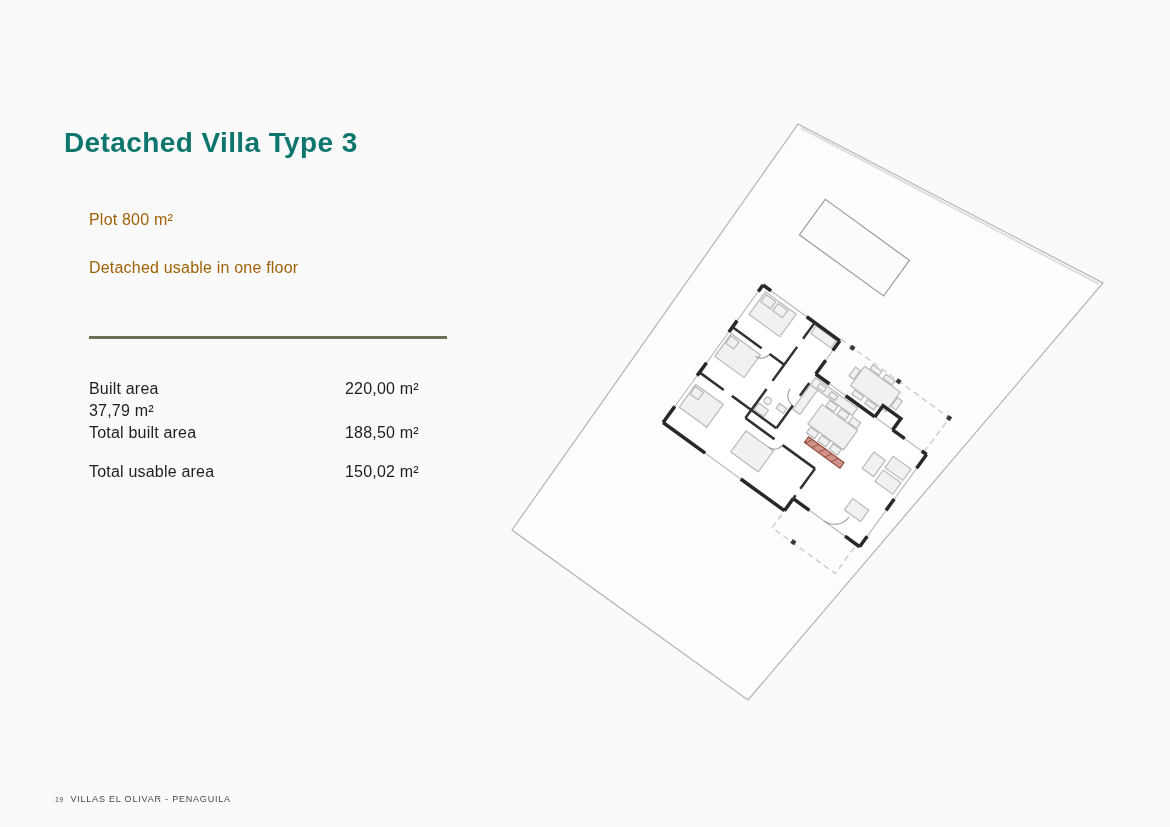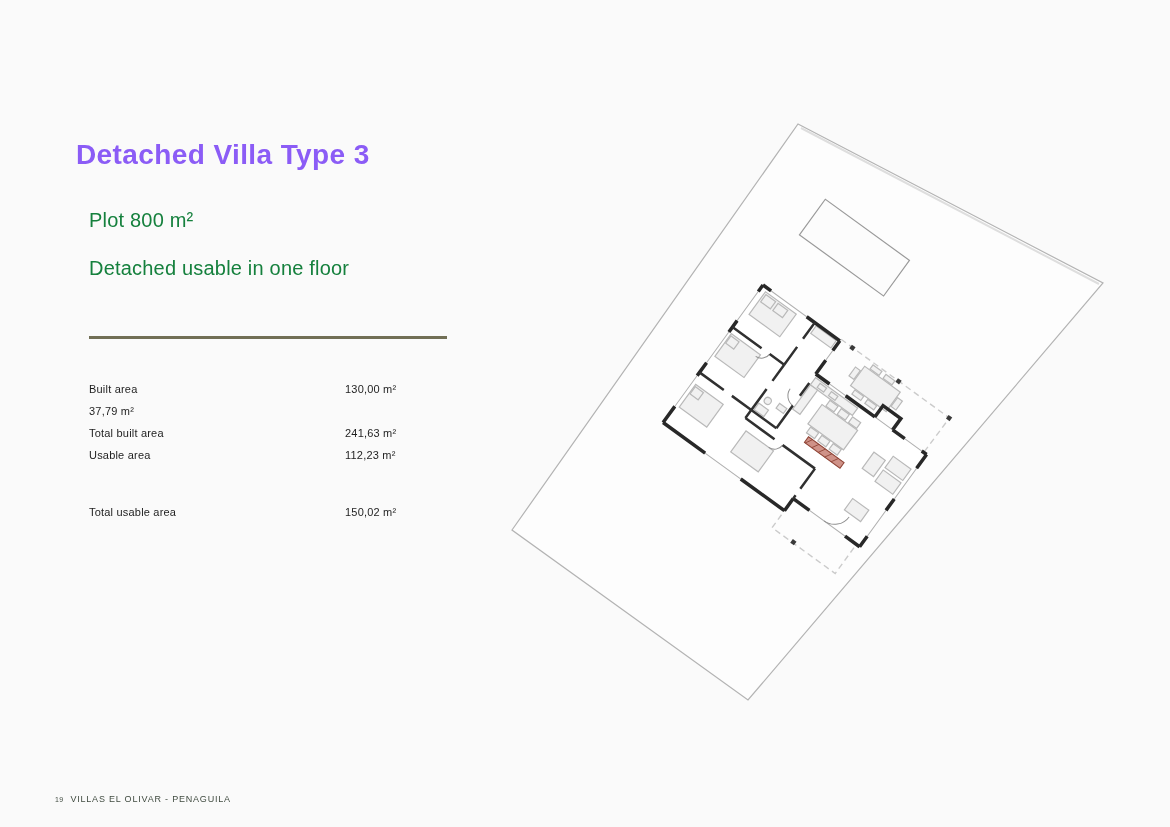--- a/index.html
+++ b/index.html
@@ -4,34 +4,34 @@
 <style>
   html,body{margin:0;padding:0;}
   .page{
     position:relative;
     width:1170px;height:827px;
     background:#fafafa;
     font-family:"Liberation Sans", sans-serif;
     overflow:hidden;
   }
   .title{
-    position:absolute;left:64px;top:127px;margin:12px;
+    position:absolute;left:64px;top:127px;margin:0;
     font-size:28px;font-weight:bold;letter-spacing:.4px;
-    color:#8b5cf6;
+    color:#0f766e;
   }
   .intro{position:absolute;left:89px;top:211px;}
-  .intro p{margin:0 0 30px 0;font-size:20px;line-height:18px;color:#15803d;letter-spacing:.2px;}
+  .intro p{margin:0 0 30px 0;font-size:16px;line-height:18px;color:#a16207;letter-spacing:.2px;}
   .divider{
     position:absolute;left:89px;top:336px;width:358px;height:3px;
     background:#716f55;
   }
-  .areas{position:absolute;left:89px;top:378px;width:370px;font-size:11px;color:#1e1e1e;letter-spacing:.2px;}
+  .areas{position:absolute;left:89px;top:378px;width:370px;font-size:16px;color:#1e1e1e;letter-spacing:.2px;}
   .areas .row{display:flex;height:22px;line-height:22px;}
   .areas .row .lbl{width:256px;flex:none;}
-  .areas .row.total{margin-top:35px;align-items:flex-end;}
+  .areas .row.total{margin-top:17px;align-items:flex-end;}
   .footer{
     position:absolute;left:55px;top:794px;
     color:#3f4a3f;letter-spacing:.8px;font-size:9px;
     display:flex;align-items:baseline;gap:7px;text-align:center;
   }
   .footer .pagenum{font-size:7px;letter-spacing:.3px;}
   .siteplan{position:absolute;left:0;top:0;width:1170px;height:827px;}
 </style>
 </head>
 <body>
@@ -43,32 +43,28 @@
   <div class="intro">
     <p>Plot 800 m²</p>
     <p>Detached usable in one floor</p>
   </div>
 
   <div class="divider"></div>
 
   <div class="areas">
     <div class="row">
       <span class="lbl">Built area</span>
-      <span class="val">130,00 m²</span>
+      <span class="val">220,00 m²</span>
     </div>
     <div class="row">
       <span class="val">37,79 m²</span>
     </div>
     <div class="row">
       <span class="lbl">Total built area</span>
-      <span class="val">241,63 m²</span>
-    </div>
-    <div class="row">
-      <span class="lbl">Usable area</span>
-      <span class="val">112,23 m²</span>
+      <span class="val">188,50 m²</span>
     </div>
     <div class="row total">
       <span class="lbl">Total usable area</span>
       <span class="val">150,02 m²</span>
     </div>
   </div>
 
   <div class="siteplan">
     <svg width="1170" height="827" viewBox="0 0 1170 827" xmlns="http://www.w3.org/2000/svg">
 

